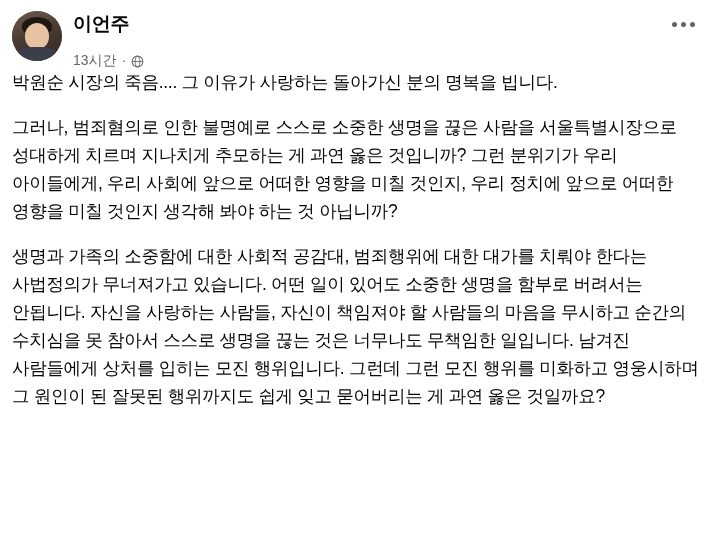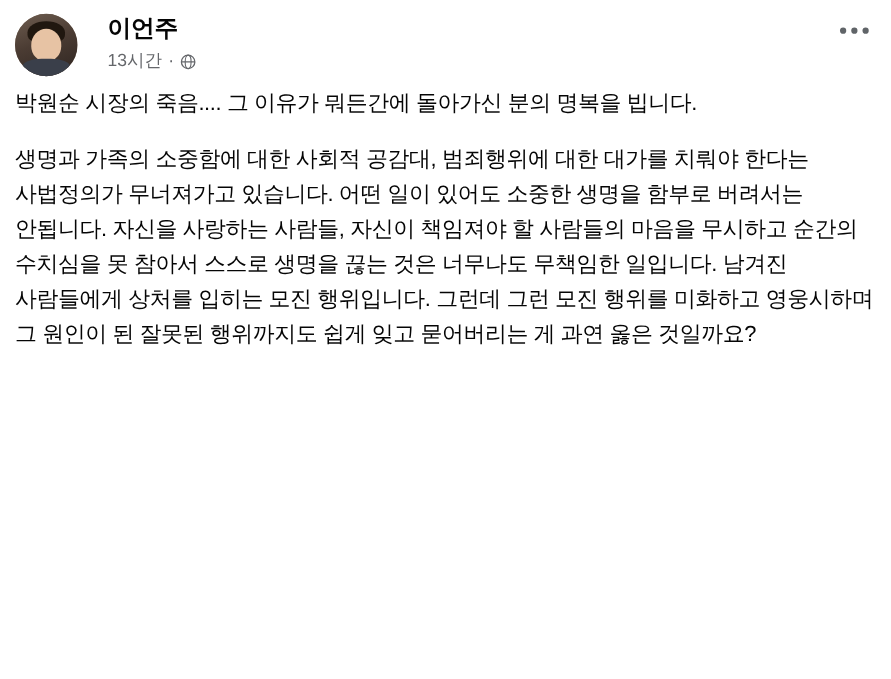--- a/index.html
+++ b/index.html
@@ -22,21 +22,20 @@
     background: #ffffff;
     position: relative;
   }
   .post-header {
     display: flex;
     align-items: flex-start;
     padding: 10px 12px 4px 12px;
     position: relative;
     height: 62px;
     box-sizing: border-box;
-    gap: 13px;
   }
   .avatar {
     width: 50px;
     height: 50px;
     border-radius: 50%;
     flex: 0 0 50px;
     overflow: hidden;
     position: relative;
     background: #8d7b6b;
     margin-top: 1px;
@@ -83,21 +82,21 @@
   .author-name {
     font-size: 19px;
     font-weight: bold;
     color: #050505;
     line-height: 24px;
     letter-spacing: -0.2px;
   }
   .meta-line {
     display: flex;
     align-items: center;
-    margin-top: 4px;
+    margin-top: 16px;
     color: #65676b;
     font-size: 14px;
     line-height: 17px;
   }
   .meta-sep {
     margin: 0 5px;
     color: #65676b;
   }
   .globe-icon {
     display: inline-block;
@@ -168,17 +167,18 @@
 
     <div class="menu-dots">
       <span></span>
       <span></span>
       <span></span>
     </div>
 
   </div>
 
   <div class="post-body">
-    <p>박원순 시장의 죽음.... 그 이유가 뭐든간에 돌아가신 분의 명복을 빕니다.</p>
+    <p>박원순 시장의 죽음.... 그 이유가 사랑하는 돌아가신 분의 명복을 빕니다.</p>
+    <p>그러나, 범죄혐의로 인한 불명예로 스스로 소중한 생명을 끊은 사람을 서울특별시장으로 성대하게 치르며 지나치게 추모하는 게 과연 옳은 것입니까? 그런 분위기가 우리 아이들에게, 우리 사회에 앞으로 어떠한 영향을 미칠 것인지, 우리 정치에 앞으로 어떠한 영향을 미칠 것인지 생각해 봐야 하는 것 아닙니까?</p>
     <p>생명과 가족의 소중함에 대한 사회적 공감대, 범죄행위에 대한 대가를 치뤄야 한다는 사법정의가 무너져가고 있습니다. 어떤 일이 있어도 소중한 생명을 함부로 버려서는 안됩니다. 자신을 사랑하는 사람들, 자신이 책임져야 할 사람들의 마음을 무시하고 순간의 수치심을 못 참아서 스스로 생명을 끊는 것은 너무나도 무책임한 일입니다. 남겨진 사람들에게 상처를 입히는 모진 행위입니다. 그런데 그런 모진 행위를 미화하고 영웅시하며 그 원인이 된 잘못된 행위까지도 쉽게 잊고 묻어버리는 게 과연 옳은 것일까요?</p>
   </div>
 
 </div>
 
 </body></html>

